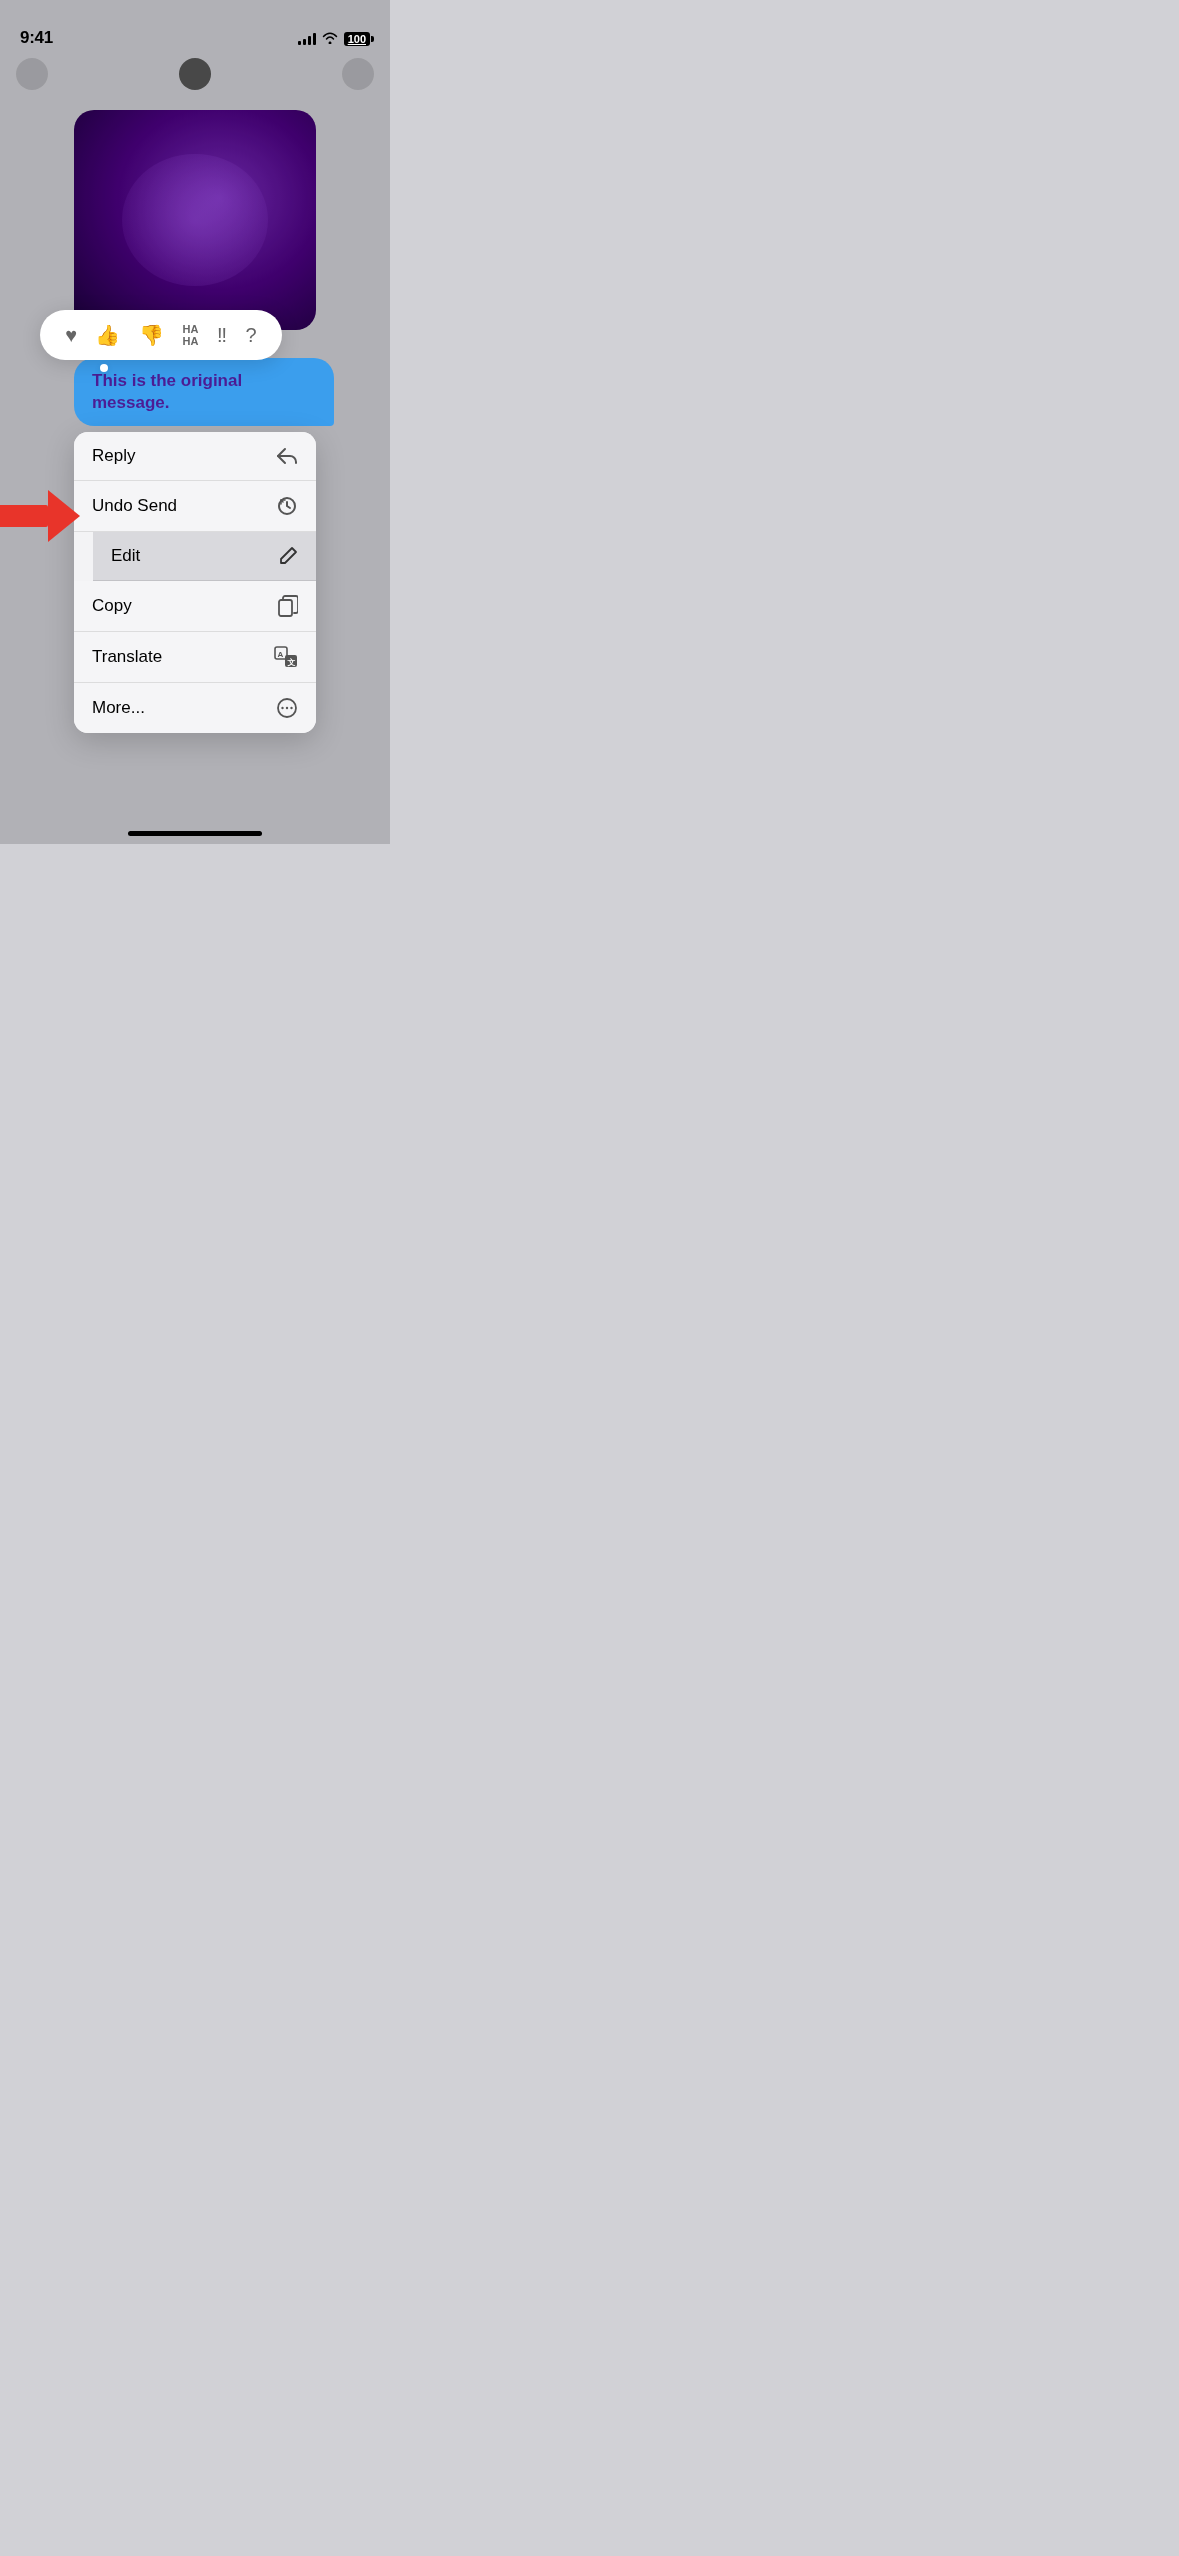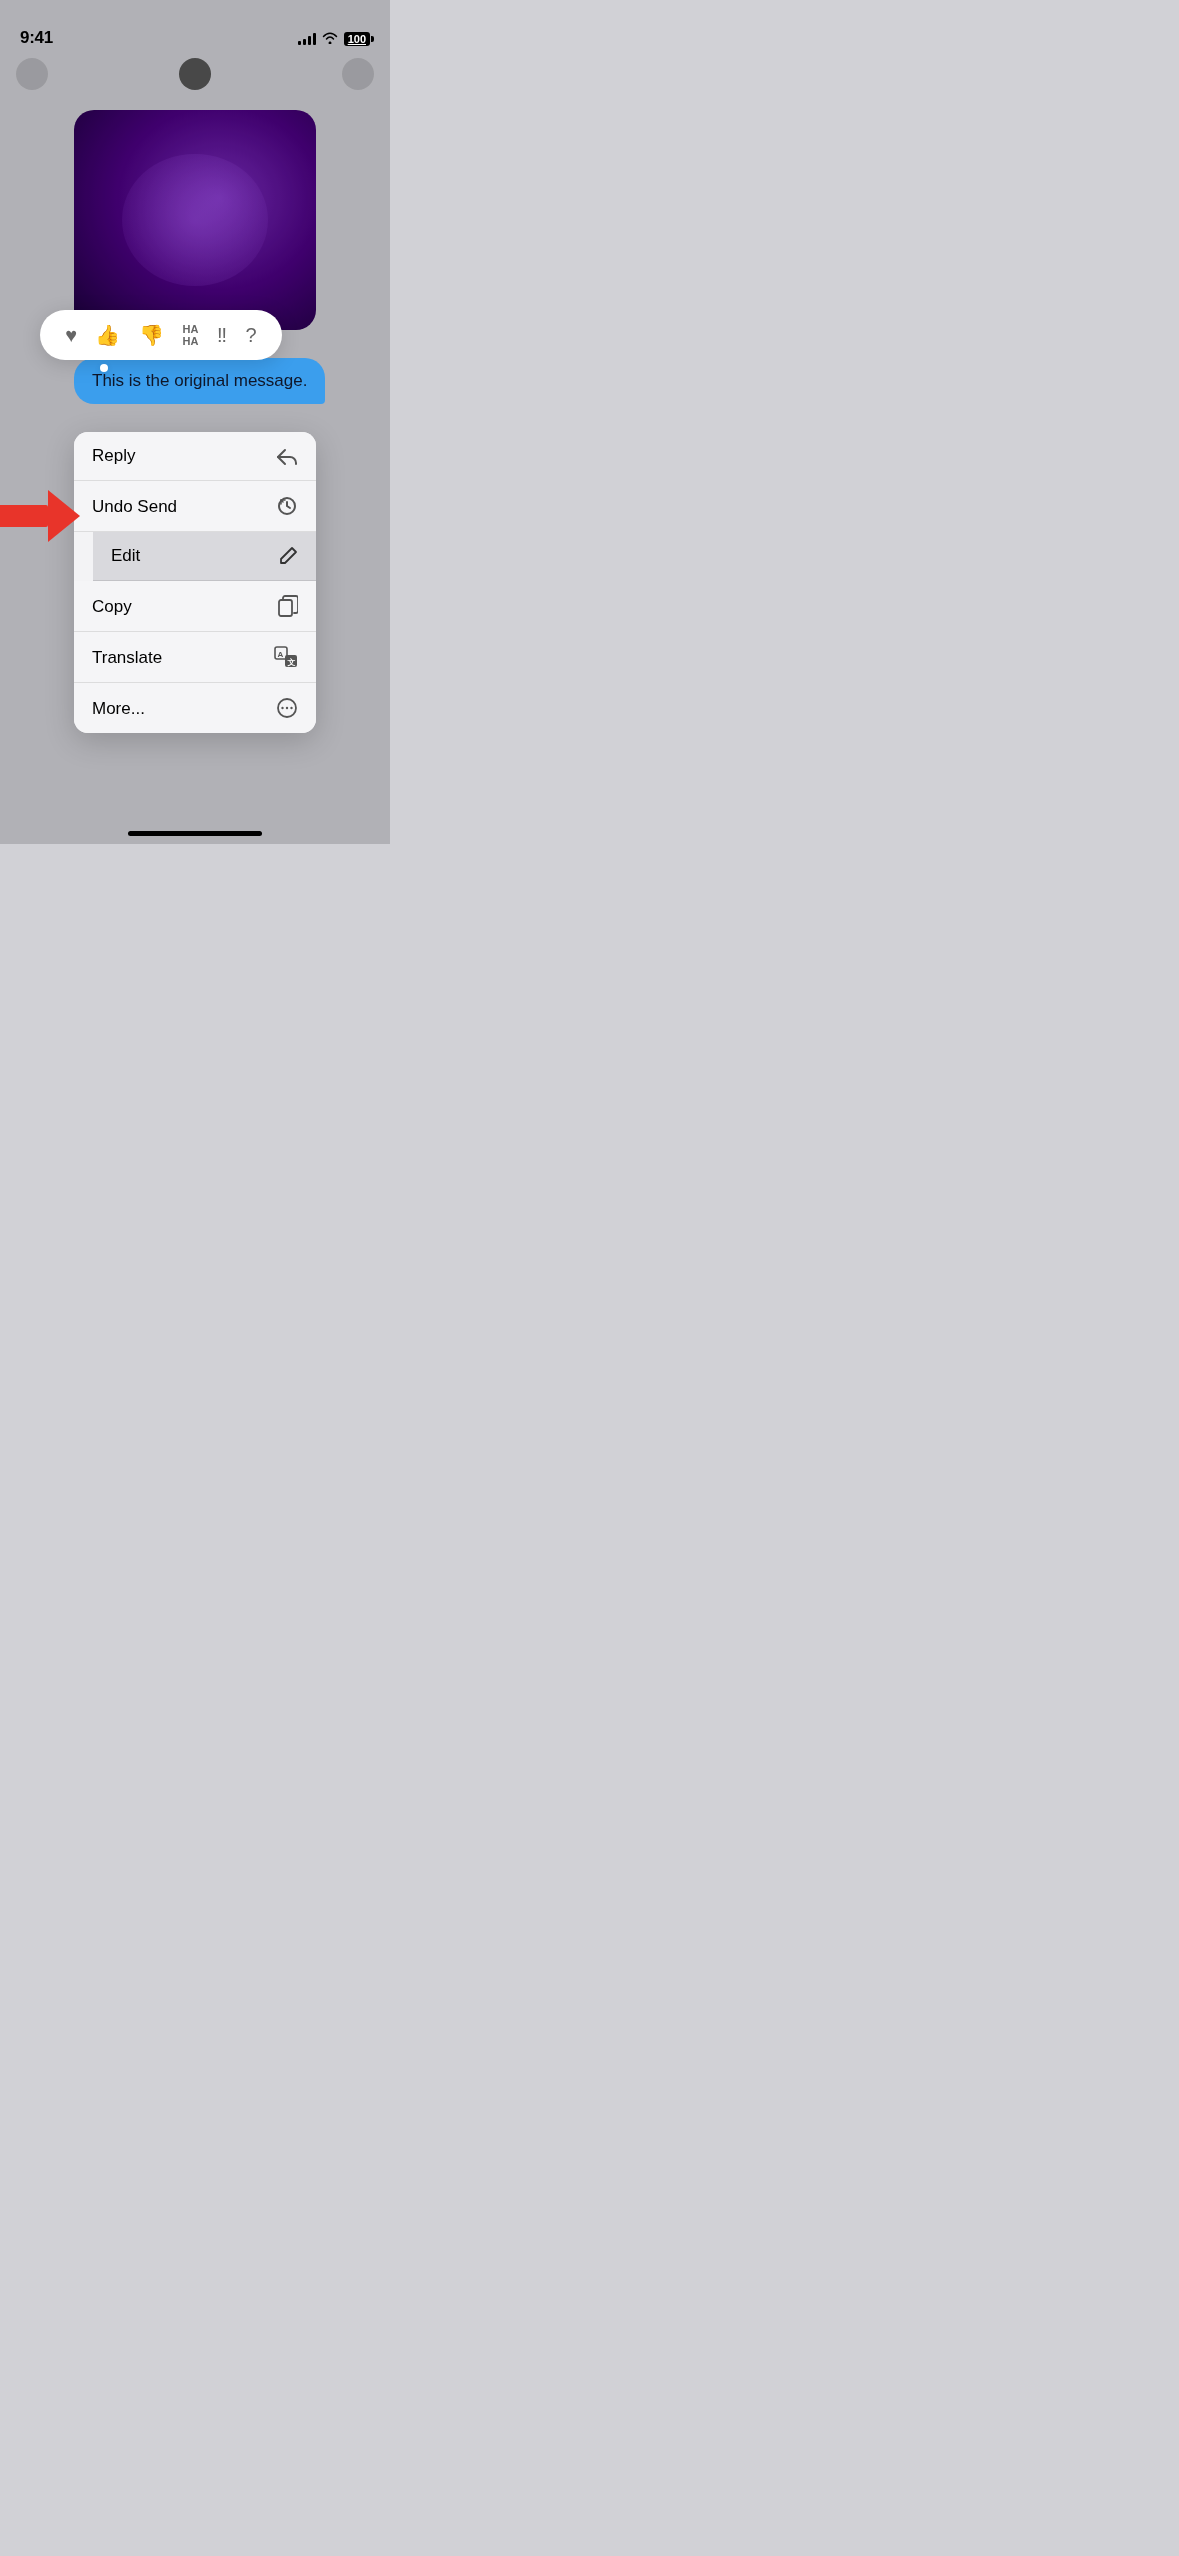--- a/index.html
+++ b/index.html
@@ -186,42 +186,42 @@
       top: 358px;
       left: 74px;
       background: #3b9eed;
       border-radius: 20px 20px 4px 20px;
       padding: 12px 18px;
       z-index: 15;
       max-width: 260px;
     }
 
     .message-text {
-      color: #0f172a;
+      color: #4c1d95;
       font-size: 17px;
-      font-weight: 400;
+      font-weight: 700;
       line-height: 1.3;
     }
 
     
     .context-menu {
       position: absolute;
       top: 432px;
       left: 74px;
       width: 242px;
       background: rgba(245,245,247,0.97);
       border-radius: 14px;
       overflow: hidden;
       z-index: 30;
       box-shadow: 0 8px 30px rgba(0,0,0,0.18);
     }
 
     .menu-item {
       display: flex;
-      align-items: flex-end;
+      align-items: center;
       justify-content: space-between;
       padding: 14px 18px;
       background: rgba(245,245,247,0.97);
       border-bottom: 0.5px solid rgba(0,0,0,0.1);
       cursor: pointer;
       position: relative;
       gap: 12px;
     }
 
     .menu-item:last-child {

